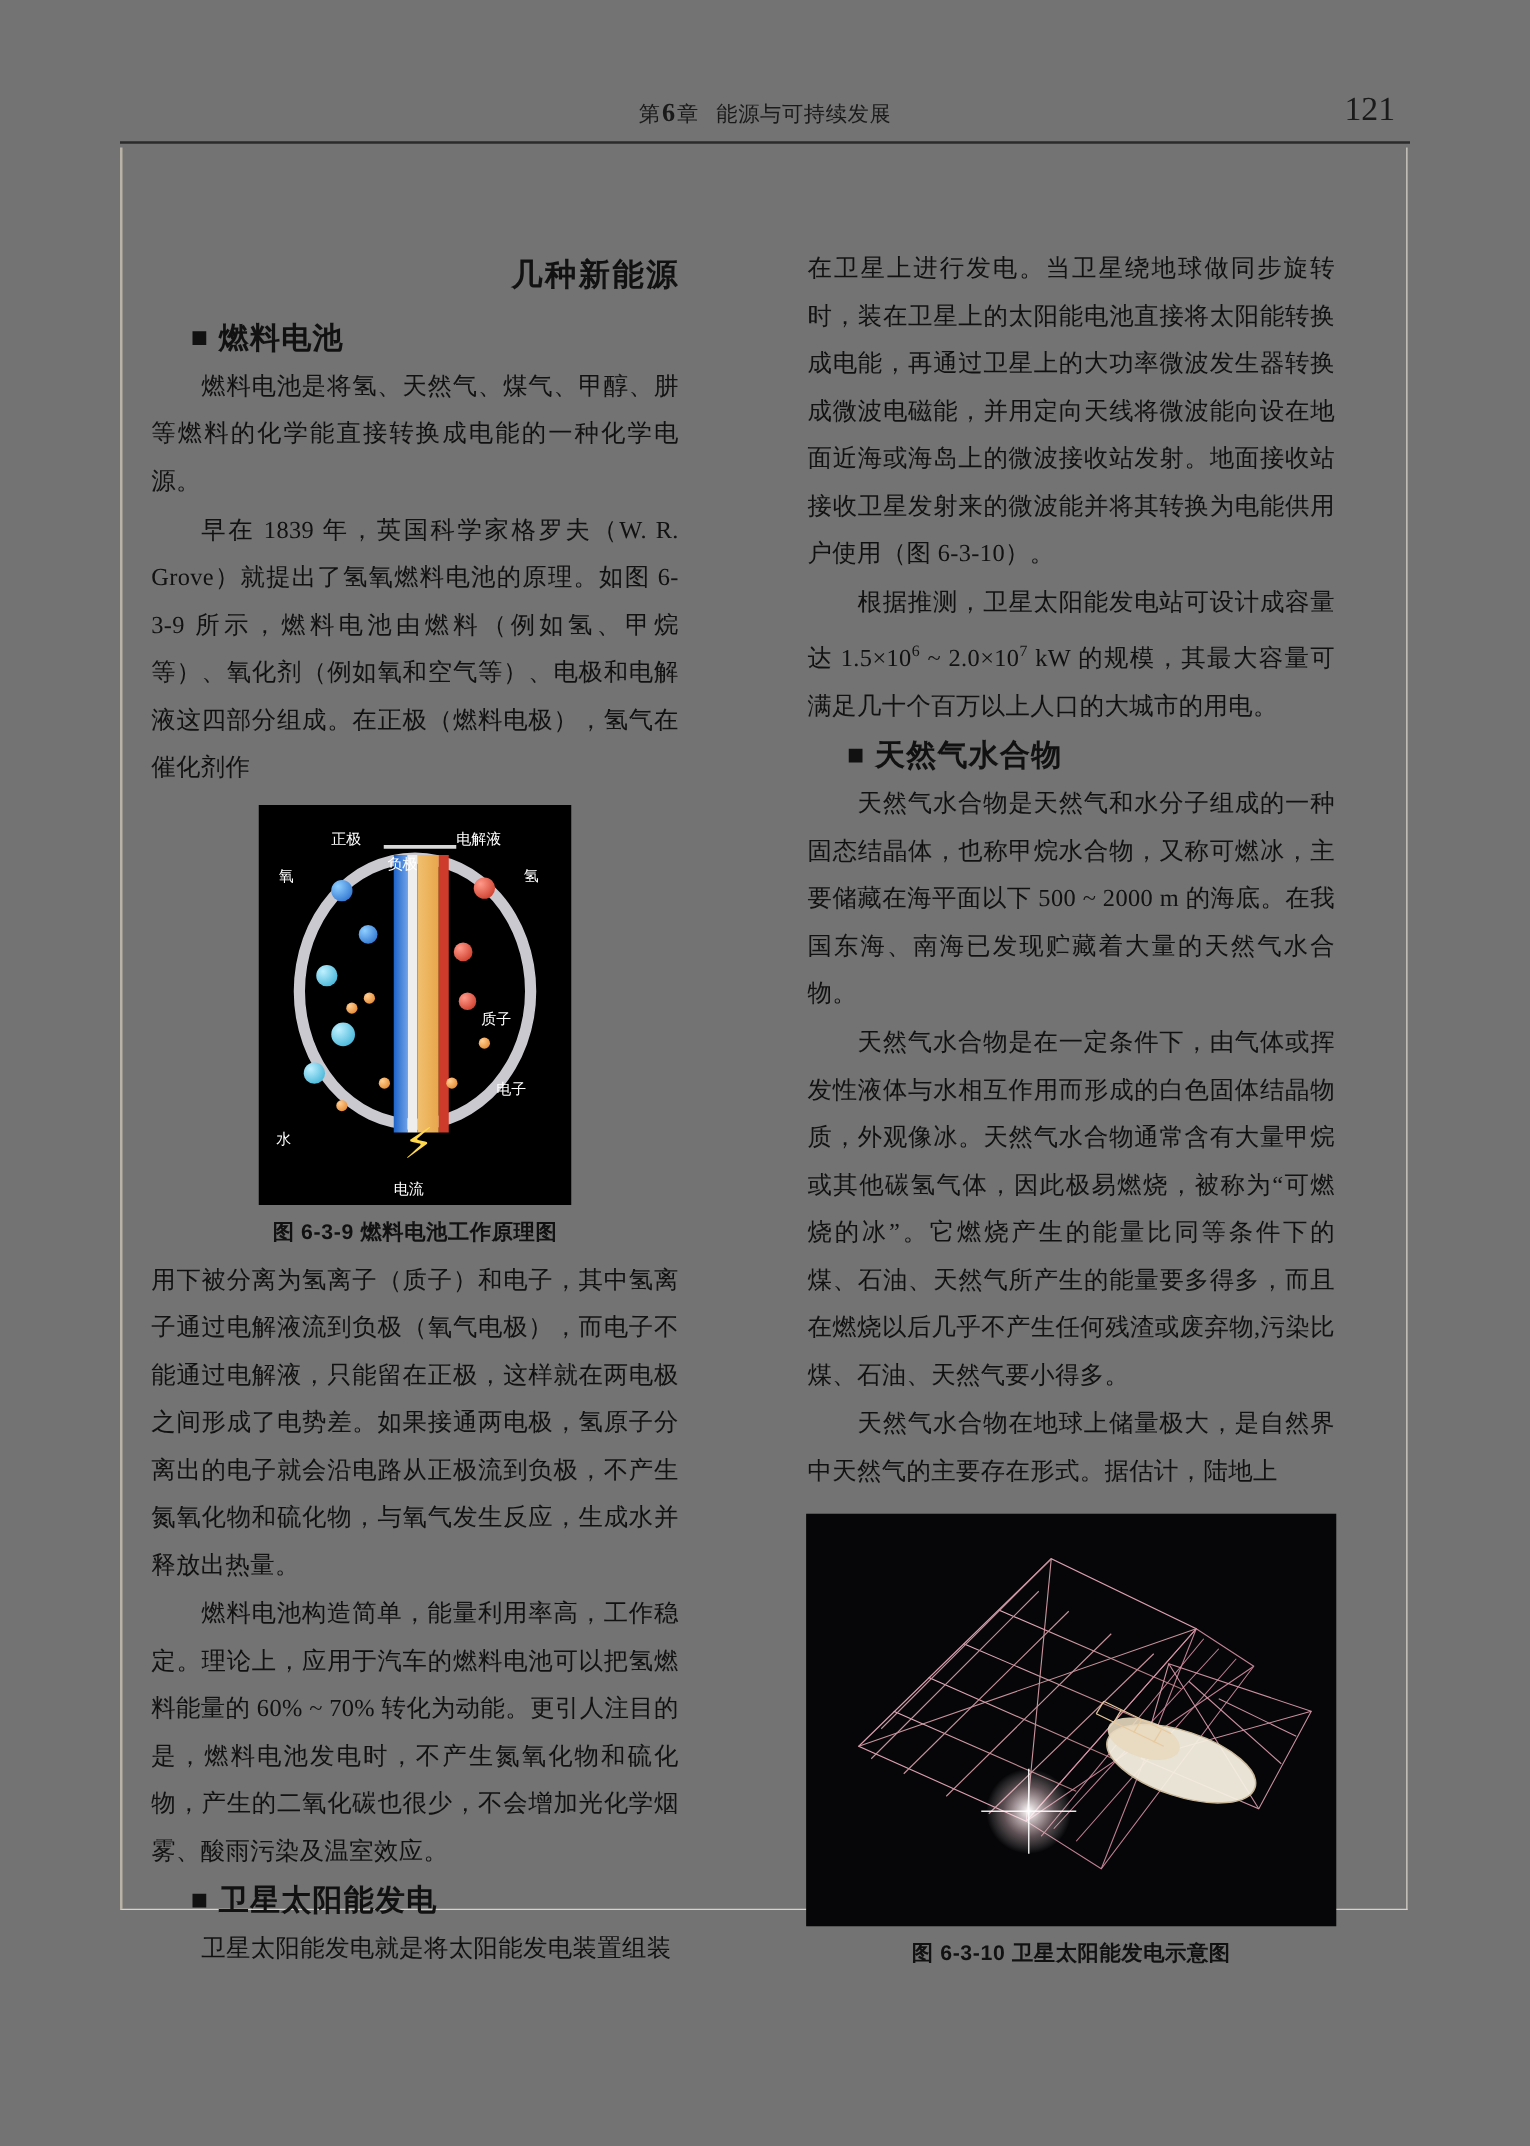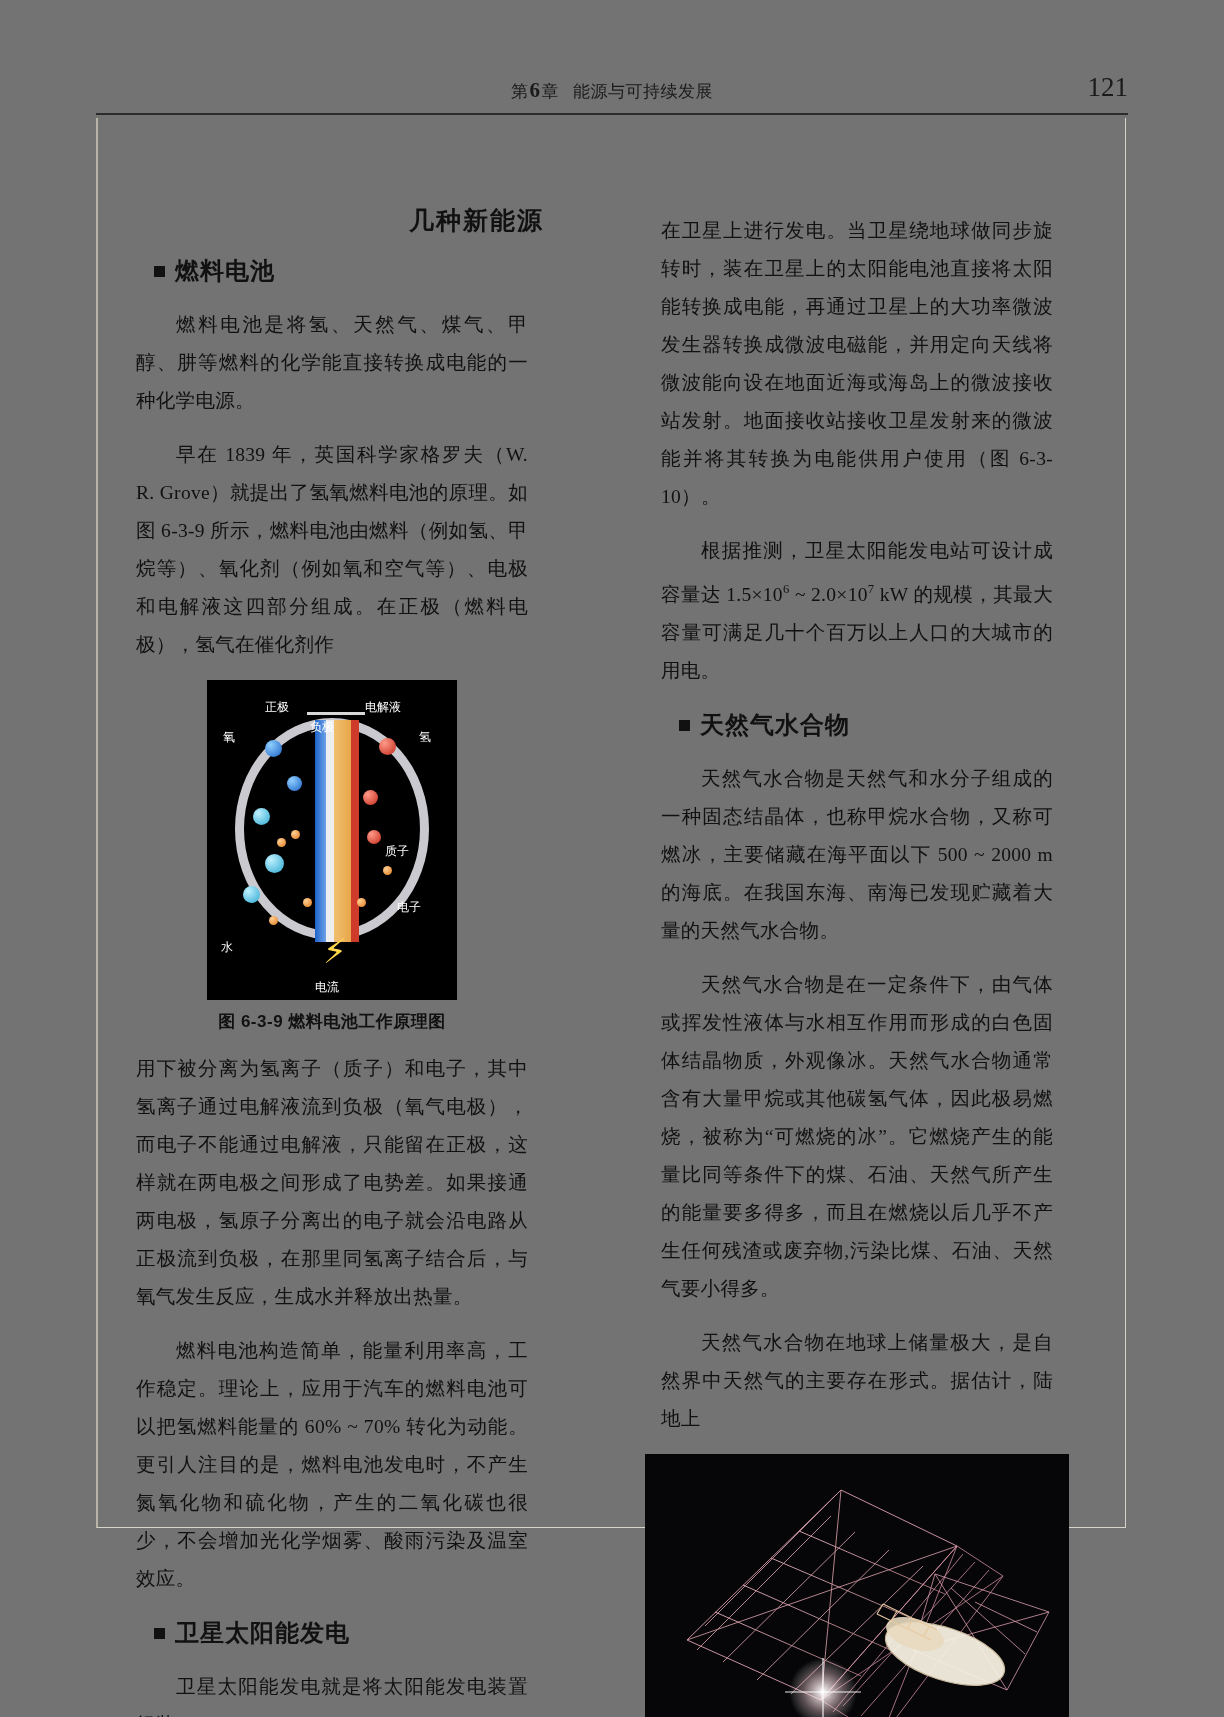--- a/index.html
+++ b/index.html
@@ -37,21 +37,21 @@
     font-size: 21px;
     font-weight: bold;
     padding: 0 1px;
   }
   .header-center .sep {
     display: inline-block;
     width: 14px;
   }
   .page-number {
     position: absolute;
-    right: 0;
+    right: 12px;
     top: -6px;
     font-size: 27px;
     color: #1a1a1a;
     font-family: "Liberation Serif", serif;
   }
   .header-rule {
     position: absolute;
     left: 96px;
     top: 113px;
     width: 1032px;
@@ -119,21 +119,21 @@
   }
   .sub-head .sq {
     display: inline-block;
     width: 11px;
     height: 11px;
     background: #111;
     margin-right: 10px;
     vertical-align: 2px;
   }
   p.body {
-    margin: 16px;
+    margin: 1px;
     text-indent: 40px;
     letter-spacing: 0.3px;
   }
   p.body.noindent { text-indent: 0; }
   .it { font-family: "Liberation Serif", serif; font-style: normal; }
   sup { font-size: 0.65em; vertical-align: super; }
 
   
   .fig1-wrap {
     margin: 10px 0 6px 0;
@@ -293,21 +293,21 @@
         <div class="lbl lbl-yang">氧</div>
         <div class="lbl lbl-qing">氢</div>
         <div class="lbl lbl-zhizi">质子</div>
         <div class="lbl lbl-dianzi">电子</div>
         <div class="lbl lbl-shui">水</div>
         <div class="lbl lbl-dianliu">电流</div>
       </div>
       <div class="fig-caption">图 6-3-9   燃料电池工作原理图</div>
     </div>
 
-    <p class="body noindent">用下被分离为氢离子（质子）和电子，其中氢离子通过电解液流到负极（氧气电极），而电子不能通过电解液，只能留在正极，这样就在两电极之间形成了电势差。如果接通两电极，氢原子分离出的电子就会沿电路从正极流到负极，在那里同氢离子结合后，与氧气发生反应，生成水并释放出热量。</p>
+    <p class="body noindent">用下被分离为氢离子（质子）和电子，其中氢离子通过电解液流到负极（氧气电极），而电子不能通过电解液，只能留在正极，这样就在两电极之间形成了电势差。如果接通两电极，氢原子分离出的电子就会沿电路从正极流到负极，不产生氮氧化物和硫化物，与氧气发生反应，生成水并释放出热量。</p>
     <p class="body">燃料电池构造简单，能量利用率高，工作稳定。理论上，应用于汽车的燃料电池可以把氢燃料能量的 60% ~ 70% 转化为动能。更引人注目的是，燃料电池发电时，不产生氮氧化物和硫化物，产生的二氧化碳也很少，不会增加光化学烟雾、酸雨污染及温室效应。</p>
 
     <div class="sub-head">
       <span class="sq"></span><span>卫星太阳能发电</span>
     </div>
     <p class="body">卫星太阳能发电就是将太阳能发电装置组装</p>
   </div>
 
   <div class="col col-right">
 

